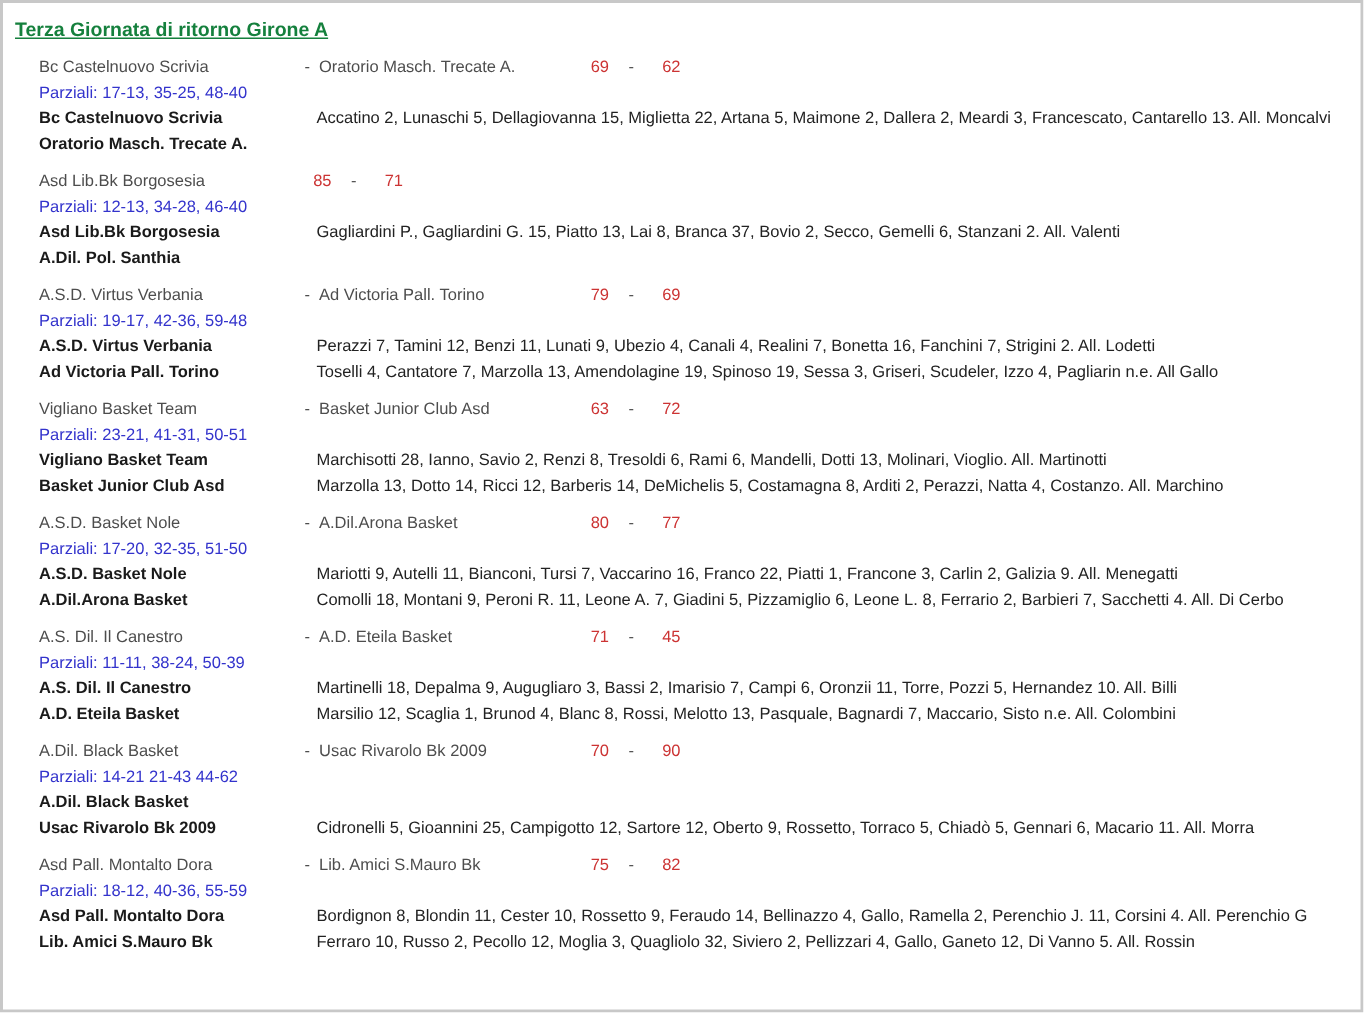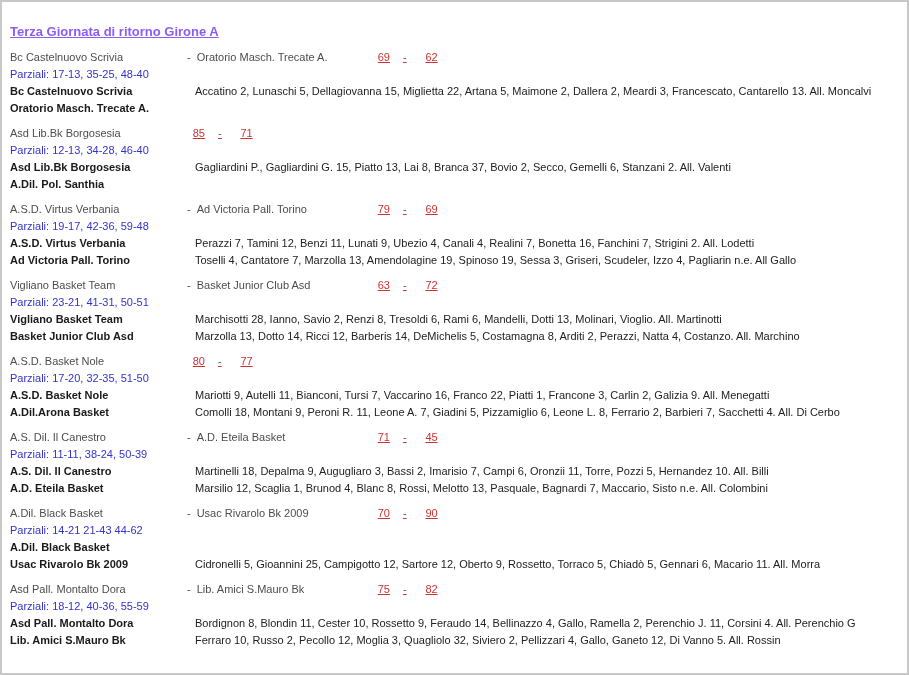--- a/index.html
+++ b/index.html
@@ -13,43 +13,42 @@
     padding: 10px 0 0 8px;
     overflow: hidden;
     font-family: "Liberation Sans", sans-serif;
     font-size: 11px;
     color: #1a1a1a;
   }
   .title {
     display: inline-block;
     font-size: 13px;
     font-weight: bold;
-    color: #8b5cf6;
+    color: #15803d;
     text-decoration: underline;
-    margin: 12px 0 9px 0;
+    margin: 0 0 9px 0;
     line-height: 16px;
   }
   .game { margin-bottom: 8px; }
-  .row { line-height: 17px; white-space: nowrap; }
+  .row { line-height: 17px; white-space: nowrap; margin-left: 16px; }
   .head-row { display: flex; }
   .home-team {
     width: 177px;
     flex: 0 0 177px;
     color: #4d4d4d;
   }
   .away-wrap {
     width: 185px;
     flex: 0 0 185px;
     color: #4d4d4d;
   }
   .away-wrap .sep { margin-right: 6px; }
   .score {
     color: #cc3333;
     display: flex;
-    text-decoration: underline;
   }
   .score .num { display: inline-block; min-width: 18px; text-align: right; }
   .score .score-sep { color: #555555; margin: 0 13px; }
   .partials { color: #3333cc; }
   .detail-row { display: flex; }
   .bold-team {
     width: 185px;
     flex: 0 0 185px;
     font-weight: bold;
     color: #1a1a1a;
@@ -140,20 +139,21 @@
     </div>
     <div class="row detail-row">
       <span class="bold-team">Basket Junior Club Asd</span>
       <span class="players">Marzolla 13, Dotto 14, Ricci 12, Barberis 14, DeMichelis 5, Costamagna 8, Arditi 2, Perazzi, Natta 4, Costanzo. All. Marchino</span>
     </div>
   </div>
 
   <div class="game">
     <div class="row head-row">
       <span class="home-team">A.S.D. Basket Nole</span>
+      <span class="away-wrap"><span class="sep">-</span><span>A.Dil.Arona Basket</span></span>
       <span class="score">
         <span class="num">80</span>
         <span class="score-sep">-</span>
         <span class="num">77</span>
       </span>
     </div>
     <div class="row partials">Parziali: 17-20, 32-35, 51-50</div>
     <div class="row detail-row">
       <span class="bold-team">A.S.D. Basket Nole</span>
       <span class="players">Mariotti 9, Autelli 11, Bianconi, Tursi 7, Vaccarino 16, Franco 22, Piatti 1, Francone 3, Carlin 2, Galizia 9. All. Menegatti</span>

